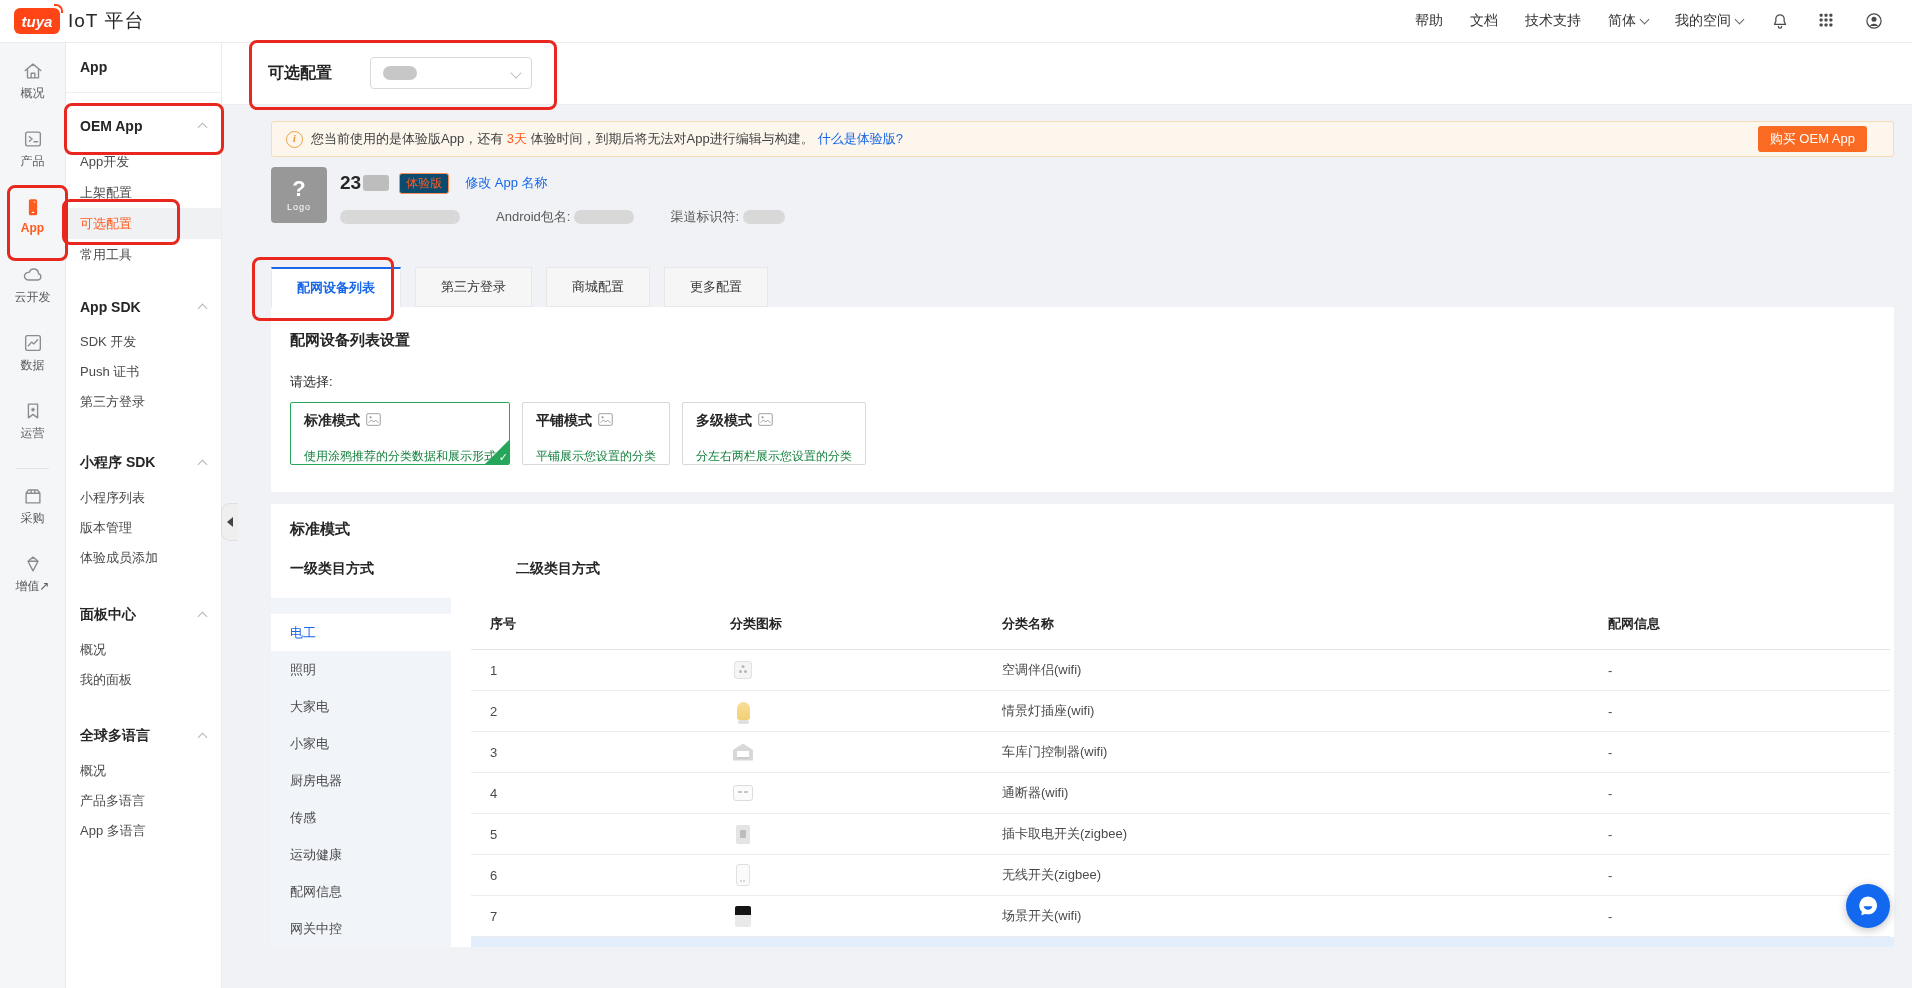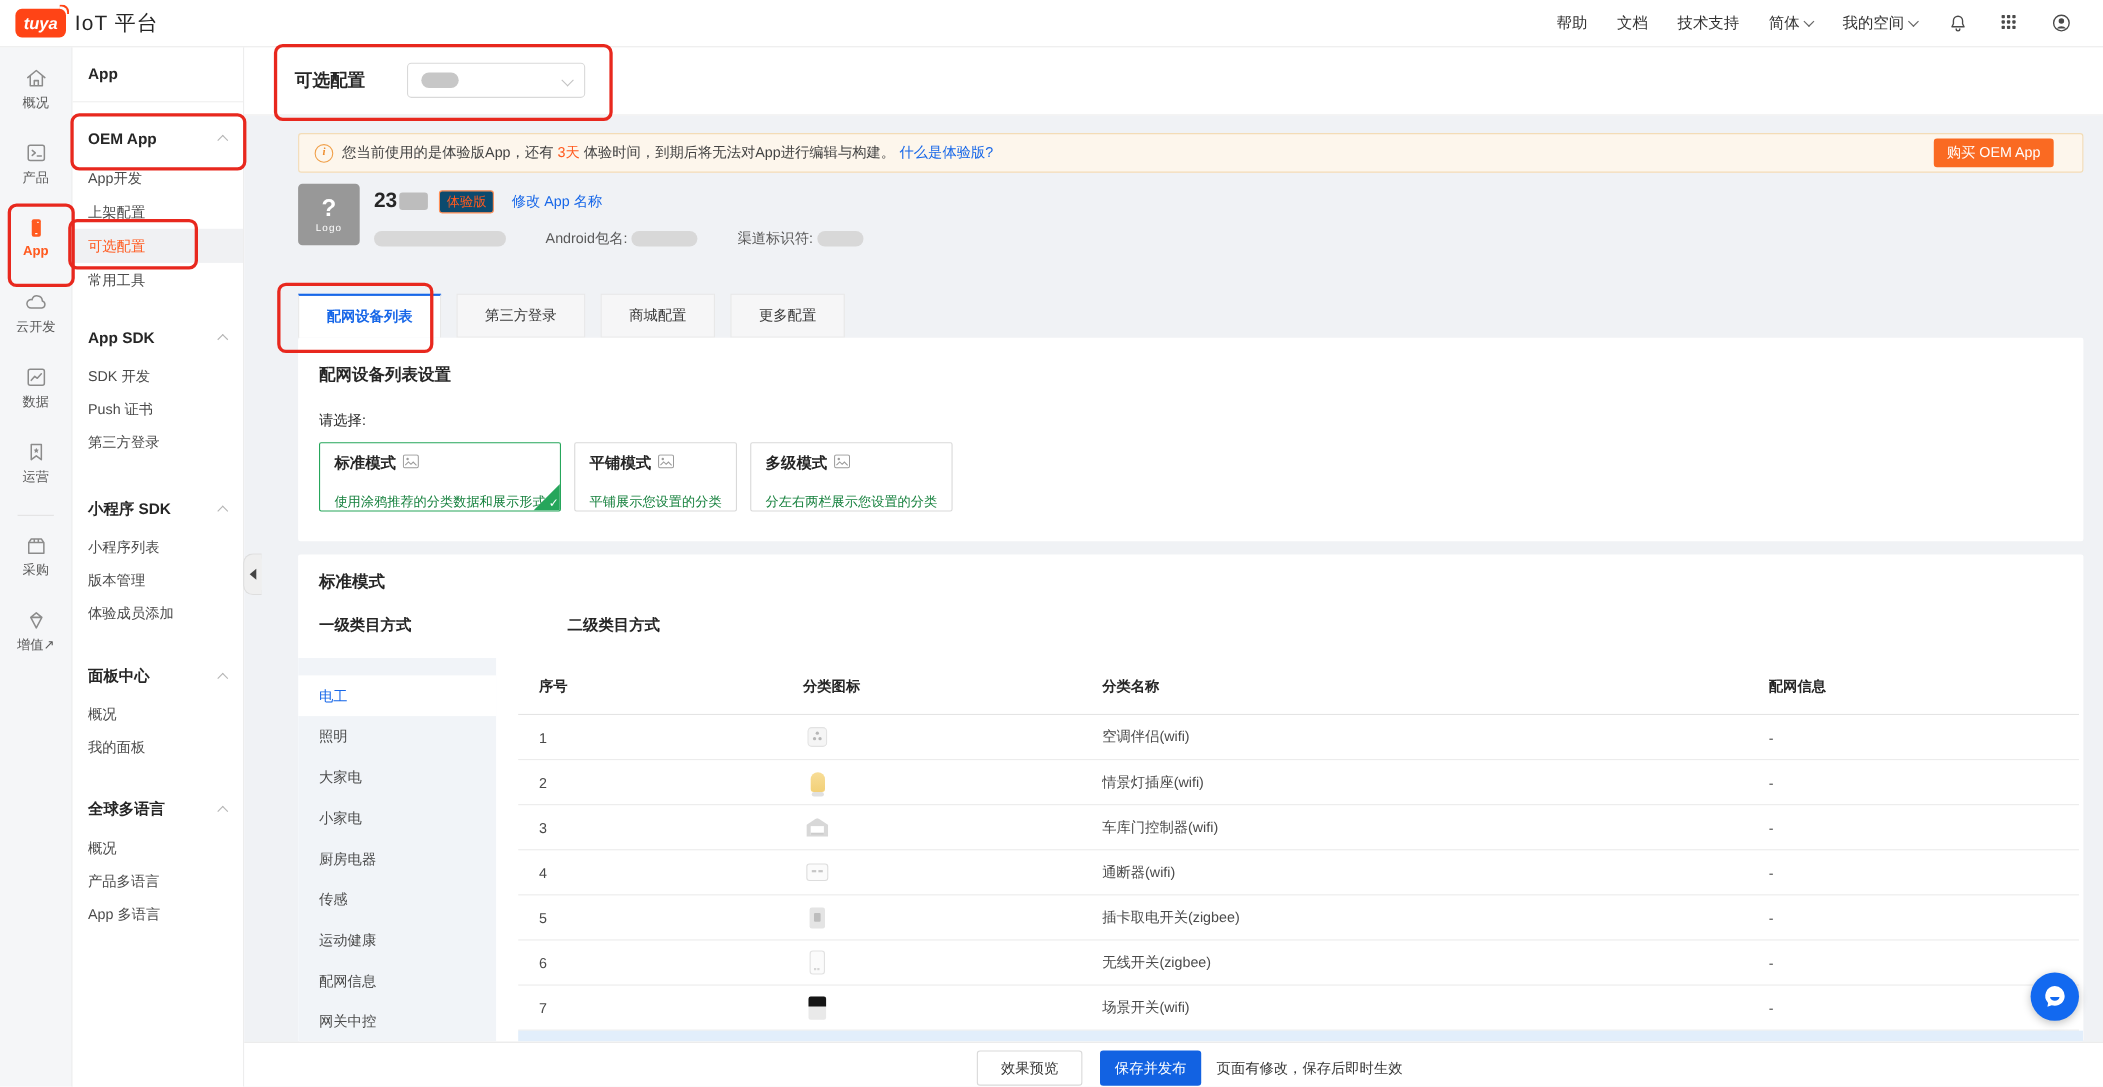--- a/index.html
+++ b/index.html
@@ -558,25 +558,20 @@
                 </span>
                 <span class="c3">场景开关(wifi)</span>
                 <span class="c4">-</span>
               </div>
               <div class="bluestrip"></div>
             </div>
         </div>
       </section>
     </div>
 
-    <div class="bottombar">
-      <button class="preview-btn">效果预览</button>
-      <button class="save-btn">保存并发布</button>
-      <span class="bar-note">页面有修改，保存后即时生效</span>
-    </div>
   </main>
 
   <div class="collapse-handle">
       <span class="tri"></span>
     </div>
   <div class="chat-fab">
     <svg width="26" height="26" viewBox="0 0 24 24">
       <path d="M12 3.2a8.3 8.3 0 0 1 8.3 8.3c0 4.6-3.7 8.2-8.3 8.2-.9 0-1.8-.1-2.6-.4L5.8 20.5l.6-3.2A8.3 8.3 0 0 1 12 3.2z" fill="#ffffff"></path>
       <path d="M8 12.3h8a4.1 4.1 0 0 1-8 0z" fill="#1269f0"></path>
     </svg>

